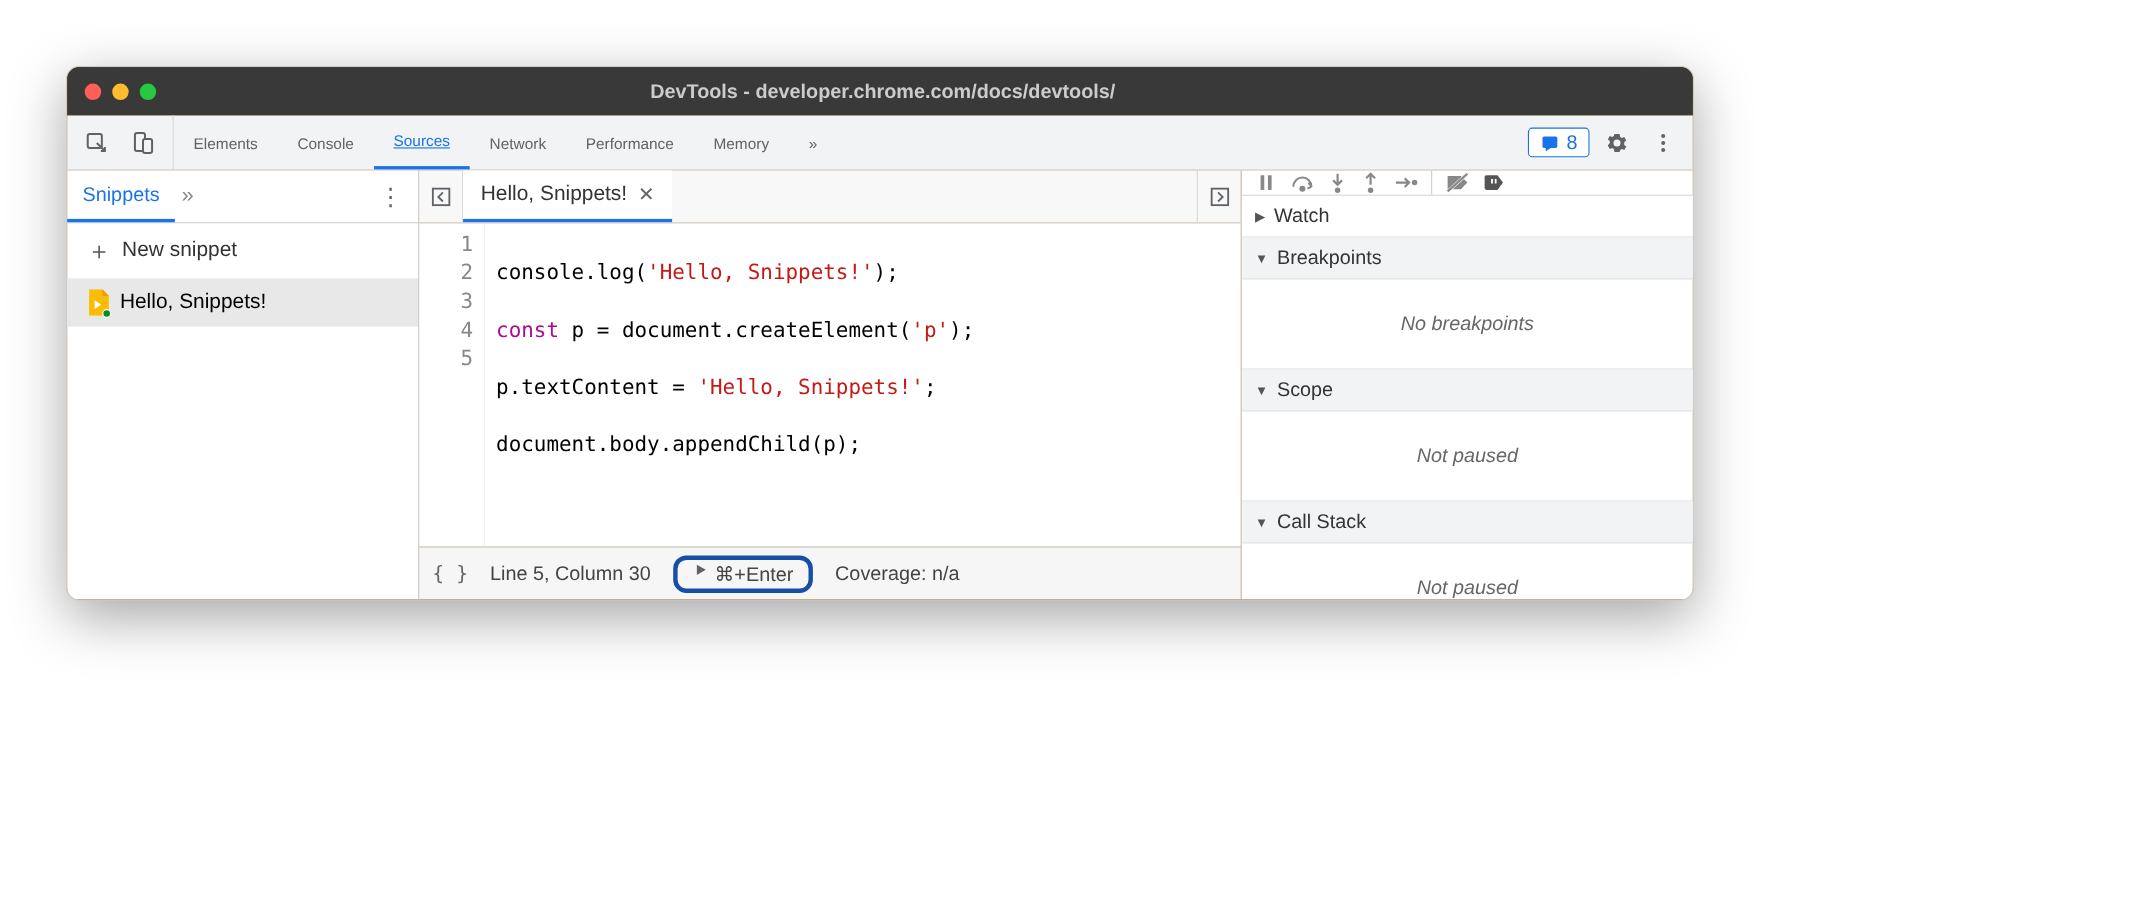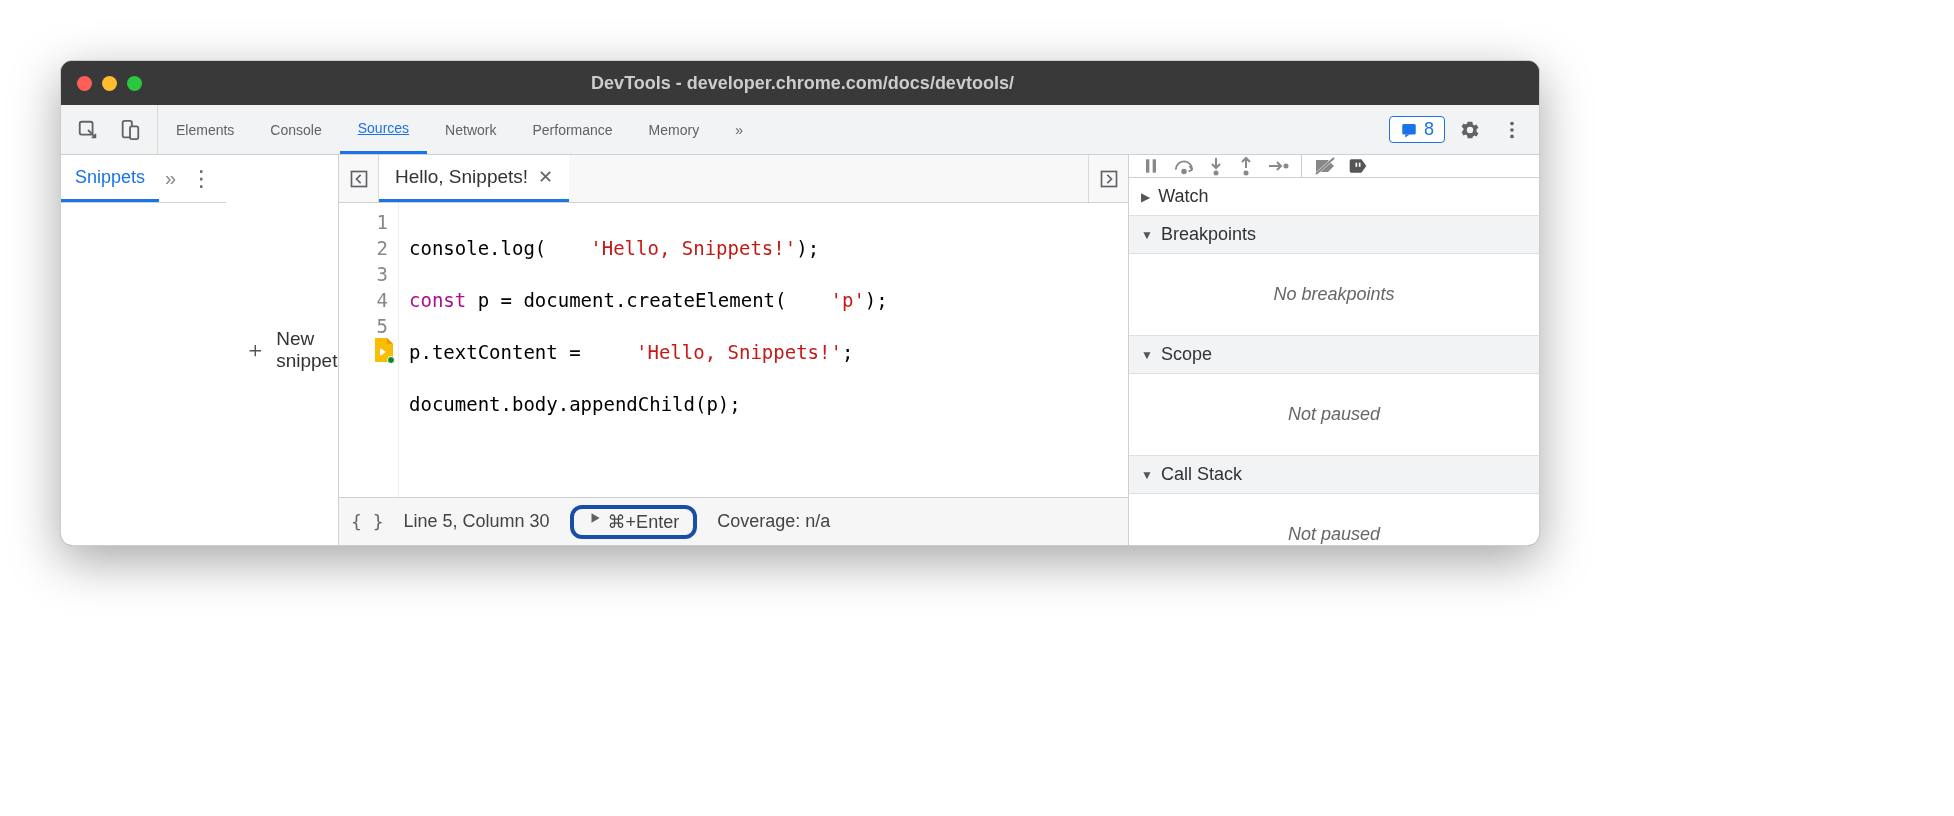--- a/index.html
+++ b/index.html
@@ -13,41 +13,41 @@
 .dot.green { background: #28c840; }
 .titlebar-title { flex: 1; text-align: center; color: #ccc; font-size: 18px; font-weight: 600; }
 .tabbar { height: 50px; border-bottom: 1px solid #d0d0d0; display: flex; align-items: stretch; background: #f1f3f4; }
 .tabbar-left { display: flex; align-items: center; padding: 0 10px; gap: 8px; border-right: 1px solid #dadada; }
 .icon-btn { width: 34px; height: 34px; display: flex; align-items: center; justify-content: center; color: #5f6368; }
 .tab { padding: 0 18px; display: flex; align-items: center; font-size: 14px; color: #5f6368; cursor: pointer; }
 .tab.active { color: #1a73e8; border-bottom: 3px solid #1a73e8; text-decoration: underline; }
 .tabbar-right { margin-left: auto; display: flex; align-items: center; padding: 0 10px; gap: 8px; }
 .issues-badge { display: flex; align-items: center; gap: 6px; background: #fff; border: 1px solid #1a73e8; border-radius: 4px; padding: 2px 10px; color: #1a73e8; font-size: 18px; }
 .content { display: flex; height: 390px; }
-.sidebar { width: 278px; border-right: 1px solid #d0d0d0; display: flex; background: #fff; }
+.sidebar { width: 320px; border-right: 1px solid #d0d0d0; display: flex; flex-direction: column; background: #fff; }
 .sidebar-tabs { height: 48px; display: flex; align-items: center; border-bottom: 1px solid #d0d0d0; }
 .sidebar-tab { padding: 0 14px; height: 100%; display: flex; align-items: center; font-size: 18px; color: #333; }
 .sidebar-tab.active { color: #1a73e8; border-bottom: 3px solid #1a73e8; }
 .sb-more { margin-left: 6px; color: #888; font-size: 20px; }
 .sb-kebab { margin-left: auto; padding: 0 14px; color: #666; font-size: 22px; }
 .new-snippet { display: flex; align-items: center; gap: 10px; padding: 10px 18px; font-size: 19px; color: #333; cursor: pointer; }
 .snippet-item { display: flex; align-items: center; gap: 10px; padding: 10px 18px; font-size: 19px; background: #e8e8e8; }
 .snip-icon { width: 20px; height: 24px; position: relative; }
 .snip-icon svg { width: 20px; height: 24px; }
 .snip-dot { position: absolute; right: -2px; bottom: -2px; width: 8px; height: 8px; background: #0a8b2a; border-radius: 50%; border: 1px solid #fff; }
 .editor { flex: 1; display: flex; flex-direction: column; border-right: 1px solid #d0d0d0; }
 .editor-tabs { height: 48px; display: flex; align-items: center; border-bottom: 1px solid #d0d0d0; background: #f8f8f8; }
 .ed-nav { width: 40px; display: flex; align-items: center; justify-content: center; color: #666; border-right: 1px solid #dadada; height: 100%; }
 .ed-tab { display: flex; align-items: center; height: 100%; padding: 0 16px; gap: 10px; font-size: 19px; color: #333; border-bottom: 3px solid #1a73e8; background: #fff; }
 .ed-close { color: #666; font-size: 18px; }
 .ed-right { margin-left: auto; width: 40px; display: flex; align-items: center; justify-content: center; color: #666; border-left: 1px solid #dadada; height: 100%; }
 .code-area { flex: 1; display: flex; font-family: Menlo, Consolas, monospace; font-size: 19px; background: #fff; overflow: hidden; }
 .gutter { width: 60px; text-align: right; color: #888; padding: 6px 10px 0 0; line-height: 26px; border-right: 1px solid #eee; }
 .code { padding: 6px 0 0 10px; line-height: 26px; white-space: pre; }
-.tok-str { color: #c41a16; margin-left: 44px; }
+.tok-str { color: #c41a16; }
 .tok-kw { color: #aa0d91; }
 .statusbar { height: 48px; border-top: 1px solid #d0d0d0; background: #f6f6f6; display: flex; align-items: center; padding: 0 12px; gap: 20px; font-size: 18px; color: #444; }
 .braces { font-family: Menlo, monospace; color: #666; }
 .run-btn { display: flex; align-items: flex-start; gap: 6px; border: 4px solid #174ea6; border-radius: 12px; padding: 2px 14px; font-size: 18px; color: #444; }
 .rightpanel { width: 410px; display: flex; flex-direction: column; background: #fff; }
 .debug-toolbar { height: 48px; border-bottom: 1px solid #d0d0d0; display: flex; align-items: center; gap: 12px; padding: 0 12px; color: #888; }
 .section-header { display: flex; align-items: center; gap: 8px; padding: 8px 12px; border-bottom: 1px solid #e0e0e0; background: #f1f3f4; font-size: 18px; color: #333; }
 .section-header.open { background: #fff; }
 .section-body { padding: 30px 0; text-align: center; font-style: italic; color: #666; border-bottom: 1px solid #e0e0e0; font-size: 18px; }
 .tri { font-size: 12px; color: #555; }

